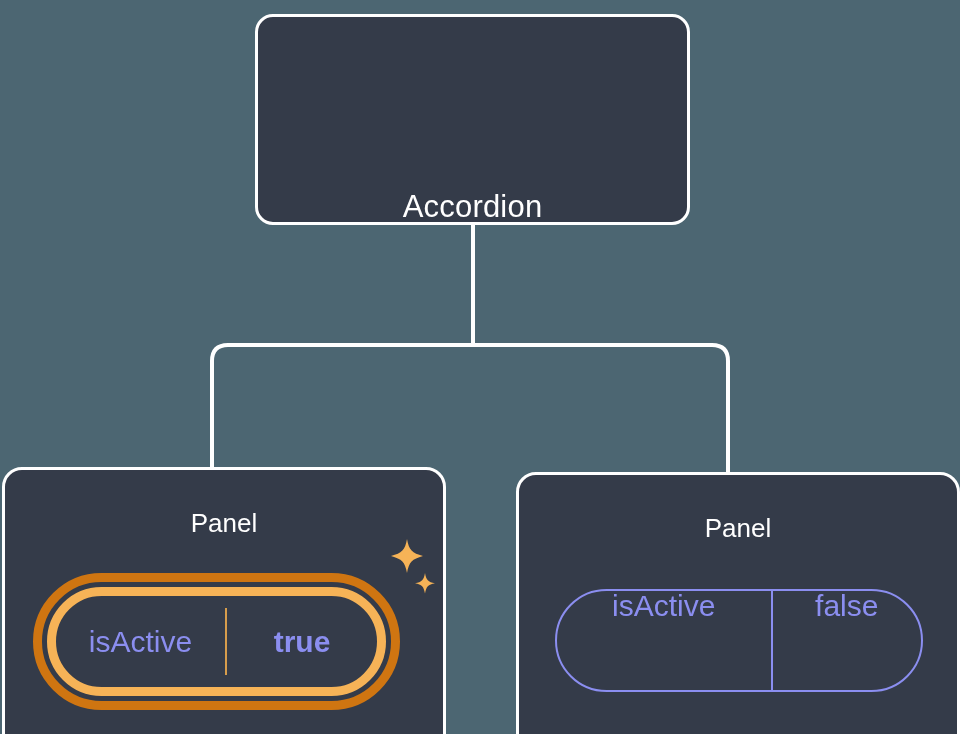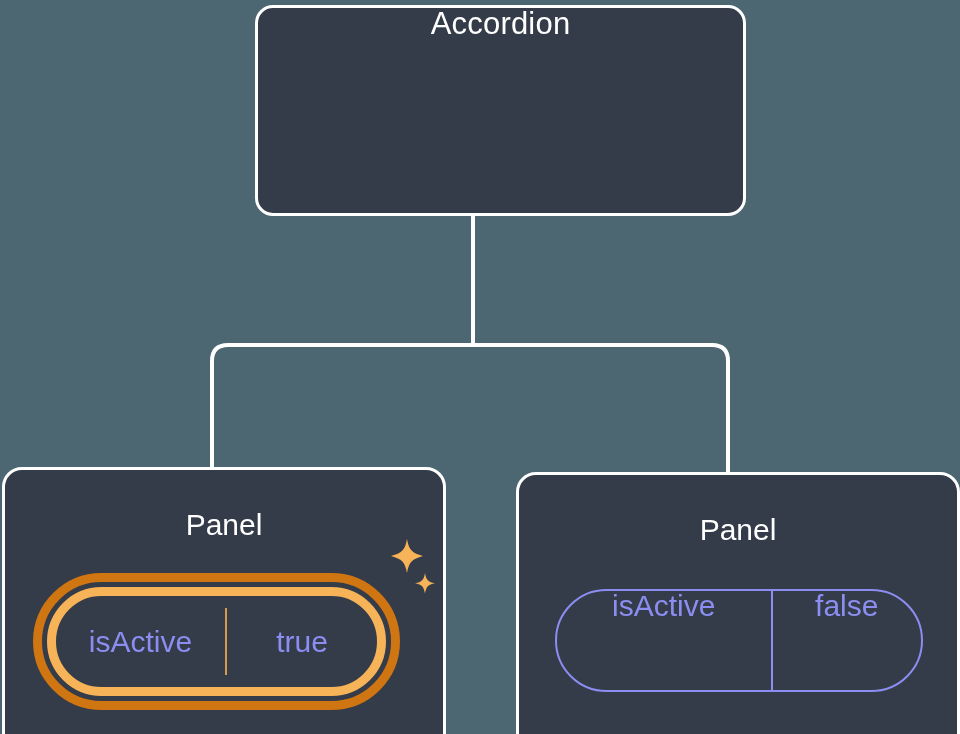--- a/index.html
+++ b/index.html
@@ -37,24 +37,24 @@
     box-sizing: border-box;
     background: #343b49;
     border: 3px solid #ffffff;
     border-radius: 18px;
     display: flex;
     flex-direction: column;
     align-items: center;
   }
   .node-root {
     left: 255px;
-    top: 5px;
-    width: 491px;
+    top: 14px;
+    width: 435px;
     height: 211px;
-    justify-content: flex-start;
+    justify-content: flex-end;
   }
   .node-title {
     color: #ffffff;
     font-size: 31px;
     font-weight: 400;
     letter-spacing: 0.2px;
     line-height: 1;
     white-space: nowrap;
   }
 
@@ -62,21 +62,21 @@
     width: 444px;
     height: 290px;
     border-radius: 20px;
     padding-top: 40px;
   }
   .panel-left  { left: 2px;   top: 467px; }
   .panel-right { left: 516px; top: 472px; }
 
   .panel-title {
     color: #ffffff;
-    font-size: 30px;
+    font-size: 26px;
     font-weight: 400;
     line-height: 1;
     white-space: nowrap;
   }
 
   
   .pill-wrap {
     position: absolute;
     display: flex;
     align-items: flex-start;
@@ -108,21 +108,21 @@
   .pill-active .pill-cell {
     display: flex;
     align-items: center;
     justify-content: center;
     color: #8b8ef0;
     font-size: 30px;
     line-height: 1;
     white-space: nowrap;
   }
   .pill-active .cell-key   { width: 53%; }
-  .pill-active .cell-value { width: 47%; font-weight: normal; }
+  .pill-active .cell-value { width: 47%; font-weight: bold; }
   .pill-active .pill-divider {
     width: 2px;
     background: #d79d4c;
     align-self: center;
     height: 74%;
   }
 
   
   .pill-plain {
     left: 555px;

